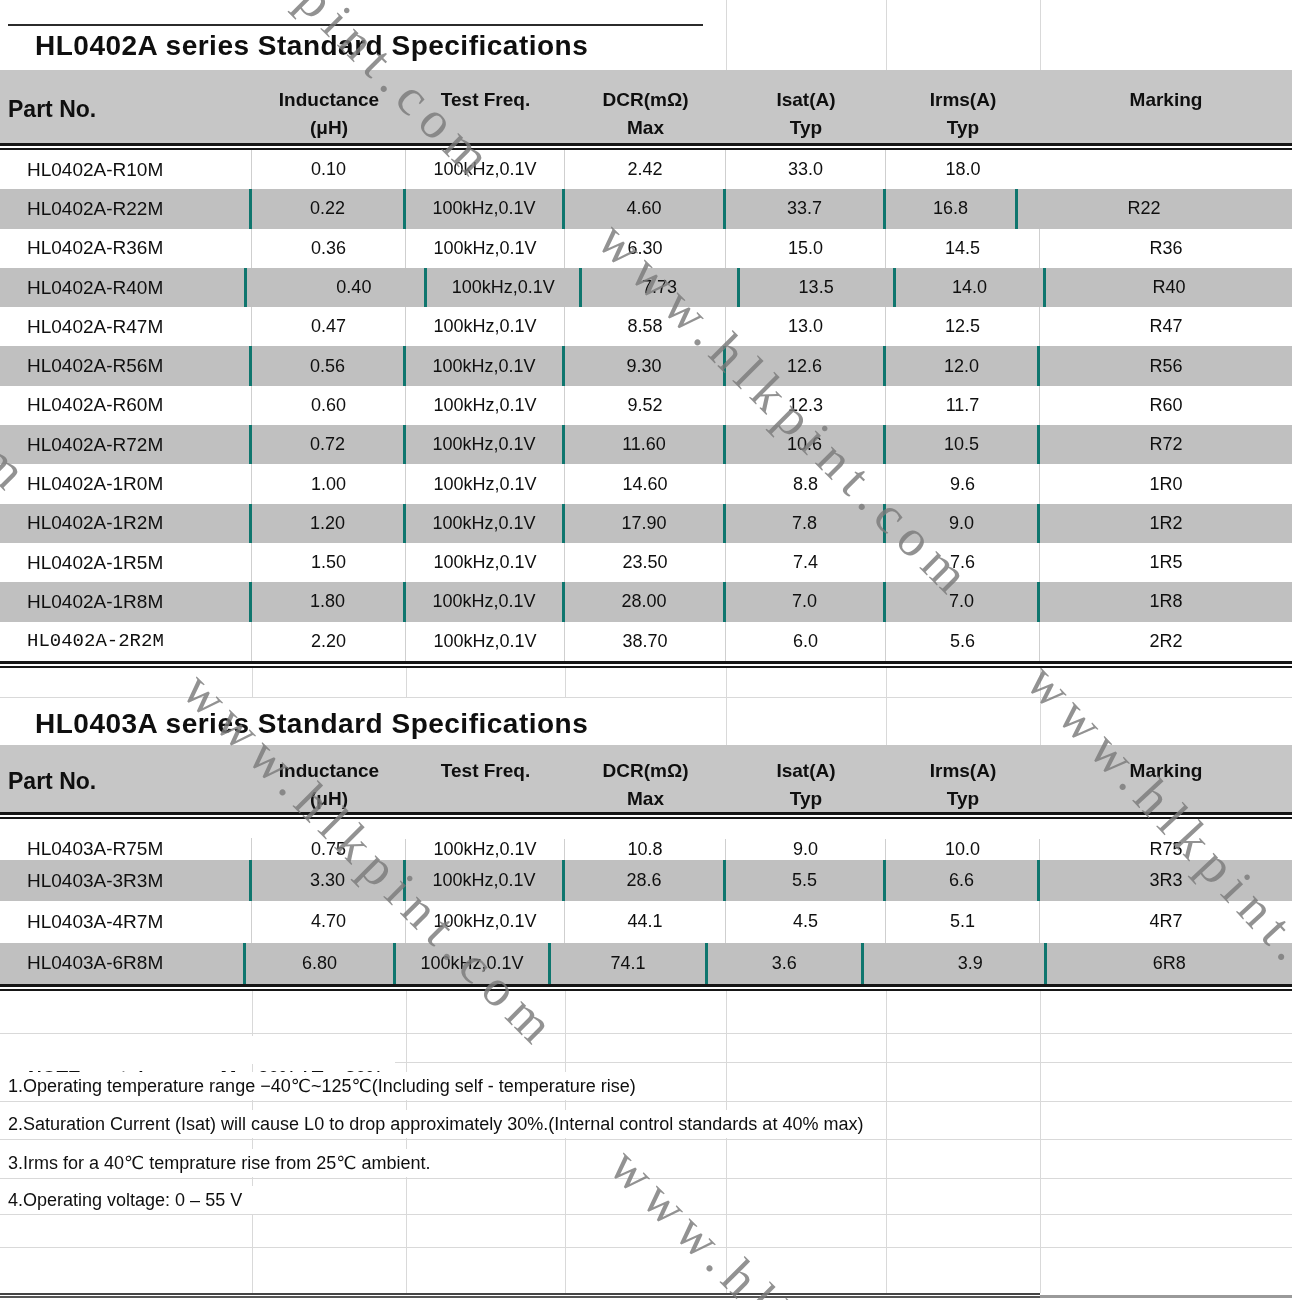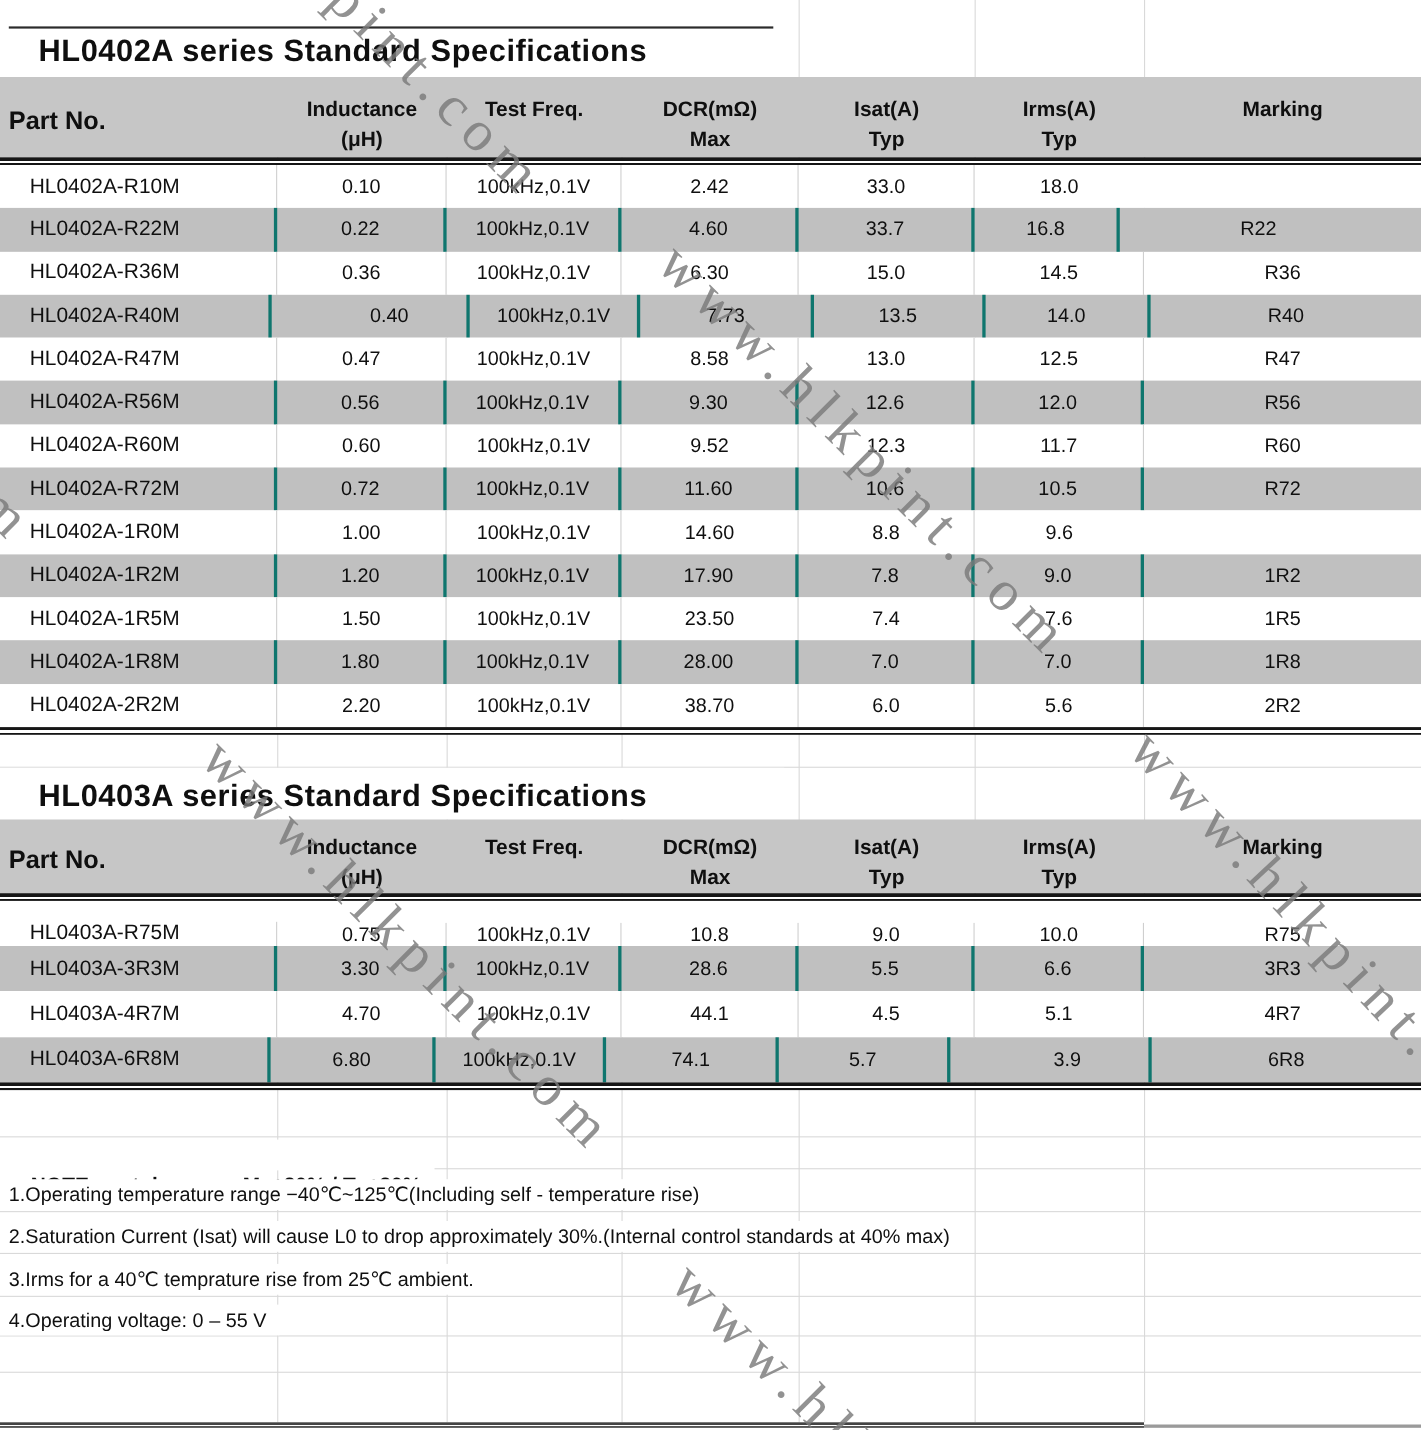--- a/index.html
+++ b/index.html
@@ -182,20 +182,21 @@
         <div class="tcell" style="width: 154px;">10.5</div>
         <div class="tcell" style="width: 252px;">R72</div>
       </div>
       <div class="trow white" style="height: 39.3px;">
         <div class="tcell c0" style="width: 252px;">HL0402A-1R0M</div>
         <div class="tcell" style="width: 154px;">1.00</div>
         <div class="tcell" style="width: 159px;">100kHz,0.1V</div>
         <div class="tcell" style="width: 161px;">14.60</div>
         <div class="tcell" style="width: 160px;">8.8</div>
         <div class="tcell" style="width: 154px;">9.6</div>
+        <div class="tcell" style="width: 252px;">1R0</div>
       </div>
       <div class="trow gray" style="height: 39.3px;">
         <div class="tcell c0" style="width: 252px;">HL0402A-1R2M</div>
         <div class="tcell" style="width: 154px;">1.20</div>
         <div class="tcell" style="width: 159px;">100kHz,0.1V</div>
         <div class="tcell" style="width: 161px;">17.90</div>
         <div class="tcell" style="width: 160px;">7.8</div>
         <div class="tcell" style="width: 154px;">9.0</div>
         <div class="tcell" style="width: 252px;">1R2</div>
       </div>
@@ -211,21 +212,21 @@
       <div class="trow gray" style="height: 39.3px;">
         <div class="tcell c0" style="width: 252px;">HL0402A-1R8M</div>
         <div class="tcell" style="width: 154px;">1.80</div>
         <div class="tcell" style="width: 159px;">100kHz,0.1V</div>
         <div class="tcell" style="width: 161px;">28.00</div>
         <div class="tcell" style="width: 160px;">7.0</div>
         <div class="tcell" style="width: 154px;">7.0</div>
         <div class="tcell" style="width: 252px;">1R8</div>
       </div>
       <div class="trow white" style="height: 39.3px;">
-        <div class="tcell c0" style="width: 252px;">HL0402A-2R2M</div>
+        <div class="tcell c0" style="width: 252px; font-family: Liberation Mono, monospace;">HL0402A-2R2M</div>
         <div class="tcell" style="width: 154px;">2.20</div>
         <div class="tcell" style="width: 159px;">100kHz,0.1V</div>
         <div class="tcell" style="width: 161px;">38.70</div>
         <div class="tcell" style="width: 160px;">6.0</div>
         <div class="tcell" style="width: 154px;">5.6</div>
         <div class="tcell" style="width: 252px;">2R2</div>
       </div>
     </div>
   <div class="dbl" style="top:661px"></div>
 
@@ -289,21 +290,21 @@
         <div class="tcell" style="width: 161px;">44.1</div>
         <div class="tcell" style="width: 160px;">4.5</div>
         <div class="tcell" style="width: 154px;">5.1</div>
         <div class="tcell" style="width: 252px;">4R7</div>
       </div>
       <div class="trow gray" style="height: 41.2px;">
         <div class="tcell c0" style="width: 252px;">HL0403A-6R8M</div>
         <div class="tcell" style="width: 154px;">6.80</div>
         <div class="tcell" style="width: 159px;">100kHz,0.1V</div>
         <div class="tcell" style="width: 161px;">74.1</div>
-        <div class="tcell" style="width: 160px;">5.7</div>
+        <div class="tcell" style="width: 160px;">3.6</div>
         <div class="tcell" style="width: 154px; margin-left: 33px;">3.9</div>
         <div class="tcell" style="width: 252px;">6R8</div>
       </div>
     </div>
   <div class="dbl" style="top:984px"></div>
 
   <div class="note-box" style="top:1036px">
     <span class="note-bold">NOTE:</span><span>&nbsp;&nbsp;&nbsp;</span><span class="tol-sym">||</span><span class="note-bold">-tolerance   M=±20% / T=±30%</span>
   </div>
   <div class="note-box" style="top:1072px">1.Operating temperature range −40℃~125℃(Including self - temperature rise)</div>

